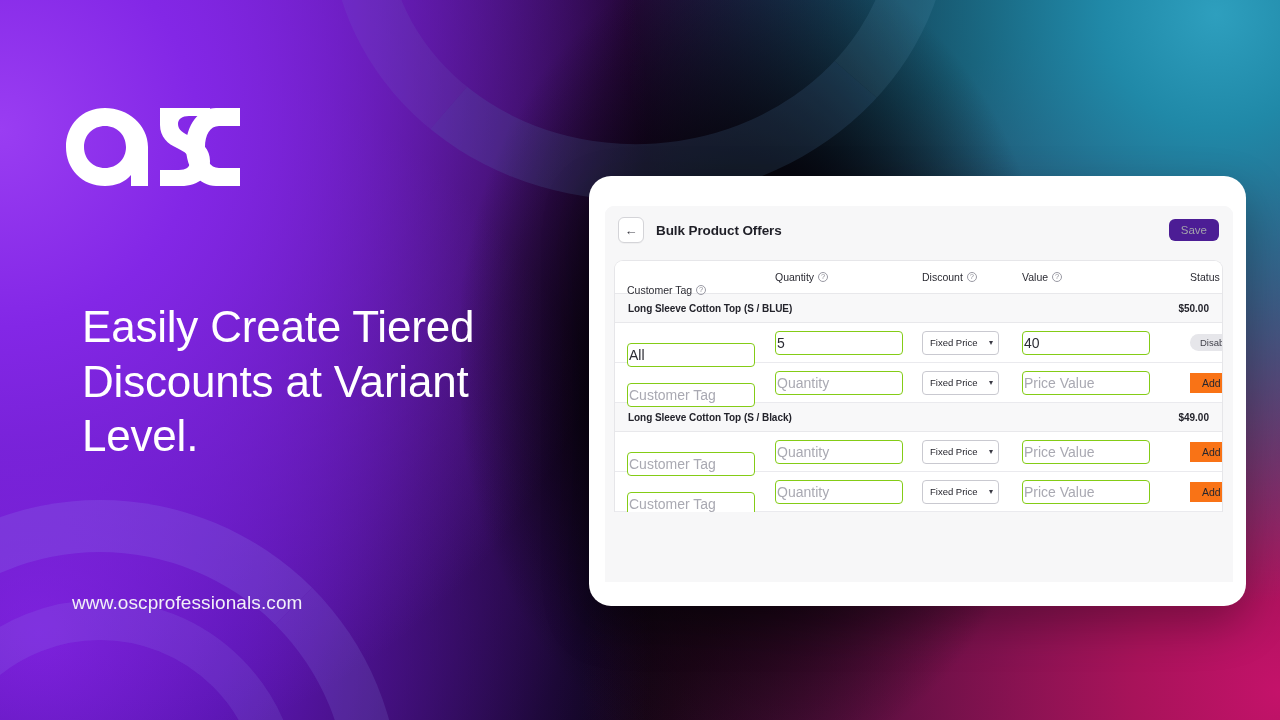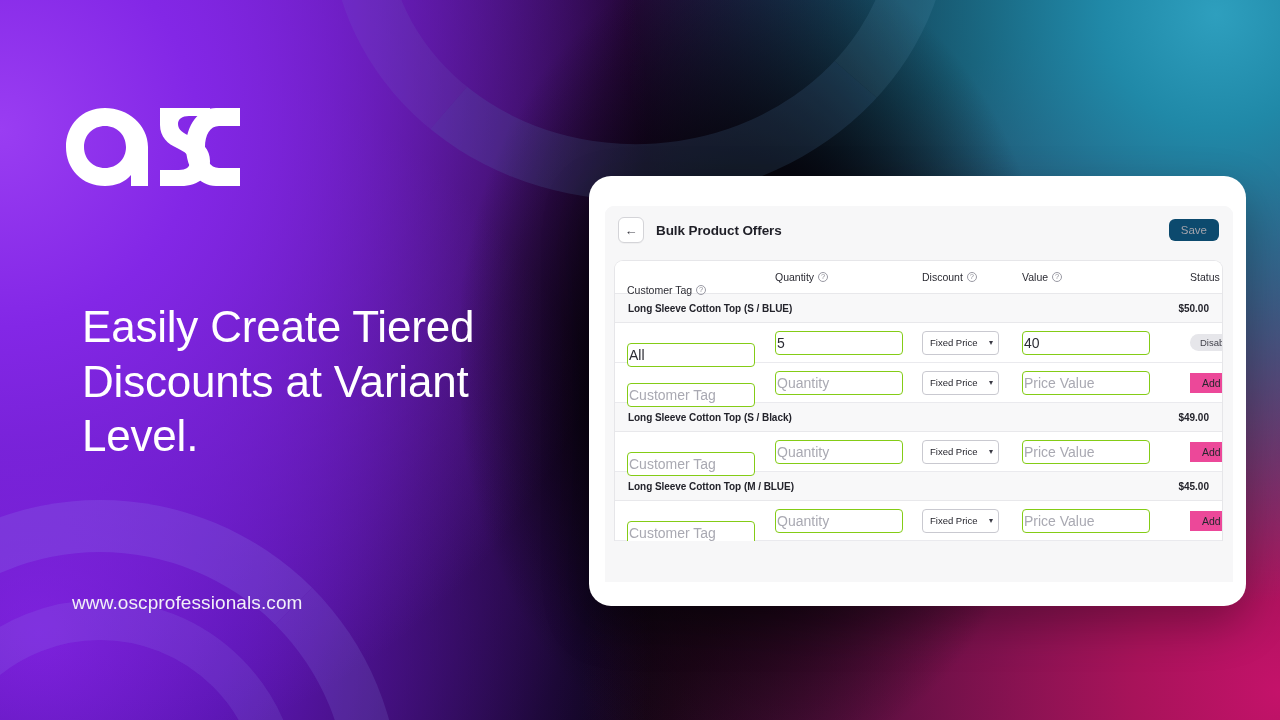--- a/index.html
+++ b/index.html
@@ -89,21 +89,21 @@
     background:#fff; display:flex; align-items:center; justify-content:center;
     color:#3b3b44; font-size:13px; line-height:1; flex:none;
     box-shadow:0 1px 0 rgba(0,0,0,0.03);
   }
   #app-title {
     margin-left:12px; font-size:13.5px; font-weight:700; color:#1f1f27;
     letter-spacing:-0.1px;
   }
   #save-btn {
     margin-left:auto; padding:5px 12px; border-radius:6px;
-    background:#0c4a6e; color:#a3a3ab; font-size:11.5px;
+    background:#4c1d95; color:#a3a3ab; font-size:11.5px;
     border:none; font-family:inherit;
   }
 
   
   #table-card {
     margin:6px 10px 0 9px;
     background:#ffffff;
     border:1px solid #e6e6e9;
     border-bottom:none;
     border-radius:9px 9px 0 0;
@@ -168,21 +168,21 @@
     position:absolute; right:6px; top:50%; transform:translateY(-50%);
     font-size:8px; color:#3a3a44; pointer-events:none; line-height:1;
   }
 
   .status-cell { flex:1; display:flex; justify-content:flex-end; padding-right:6px; }
   .pill {
     font-size:9.5px; color:#43434c; background:#e6e6ea;
     padding:3px 10px; border-radius:11px; border:none; font-family:inherit;
   }
   .addbtn {
-    font-size:10.5px; color:#26262e; background:#ec4899;
+    font-size:10.5px; color:#26262e; background:#f97316;
     padding:4px 12px; border:none; font-family:inherit;
   }
 </style>
 </head>
 <body>
 
 <div id="bg">
   <div class="bg-base"></div>
   <div class="bg-dark-core"></div>
   <div class="ring ring-top"></div>
@@ -273,24 +273,20 @@
             <div class="c1"><input class="fld" placeholder="Customer Tag" style=""></div>
             <div class="c2"><input class="fld" placeholder="Quantity" style=""></div>
             <div class="c3">
               <div class="sel-wrap"><select class="sel"><option>Fixed Price</option></select><span class="chev">▾</span></div>
             </div>
             <div class="c4"><input class="fld" placeholder="Price Value" style="width: 128px;"></div>
             <div class="status-cell">
               <button class="addbtn">Add</button>
             </div>
           </div>
-          <div class="group-row">
-            <div class="group-name">Long Sleeve Cotton Top (M / BLUE)</div>
-            <div class="group-price">$45.00</div>
-          </div>
           <div class="data-row">
             <div class="c1"><input class="fld" placeholder="Customer Tag" style=""></div>
             <div class="c2"><input class="fld" placeholder="Quantity" style=""></div>
             <div class="c3">
               <div class="sel-wrap"><select class="sel"><option>Fixed Price</option></select><span class="chev">▾</span></div>
             </div>
             <div class="c4"><input class="fld" placeholder="Price Value" style="width: 128px;"></div>
             <div class="status-cell">
               <button class="addbtn">Add</button>
             </div>

